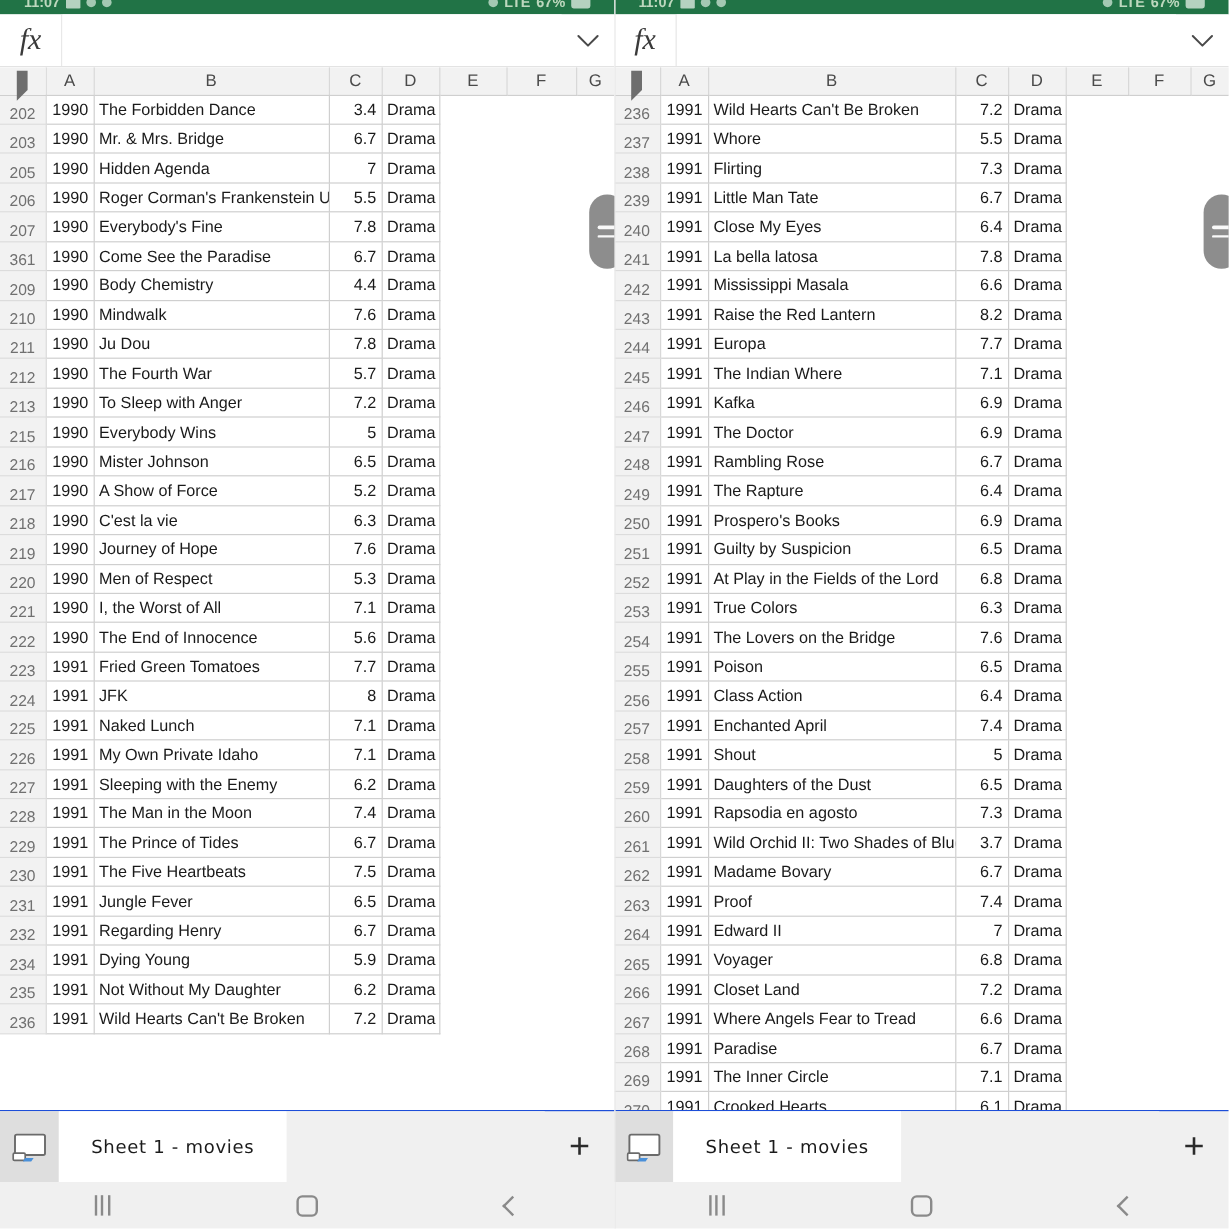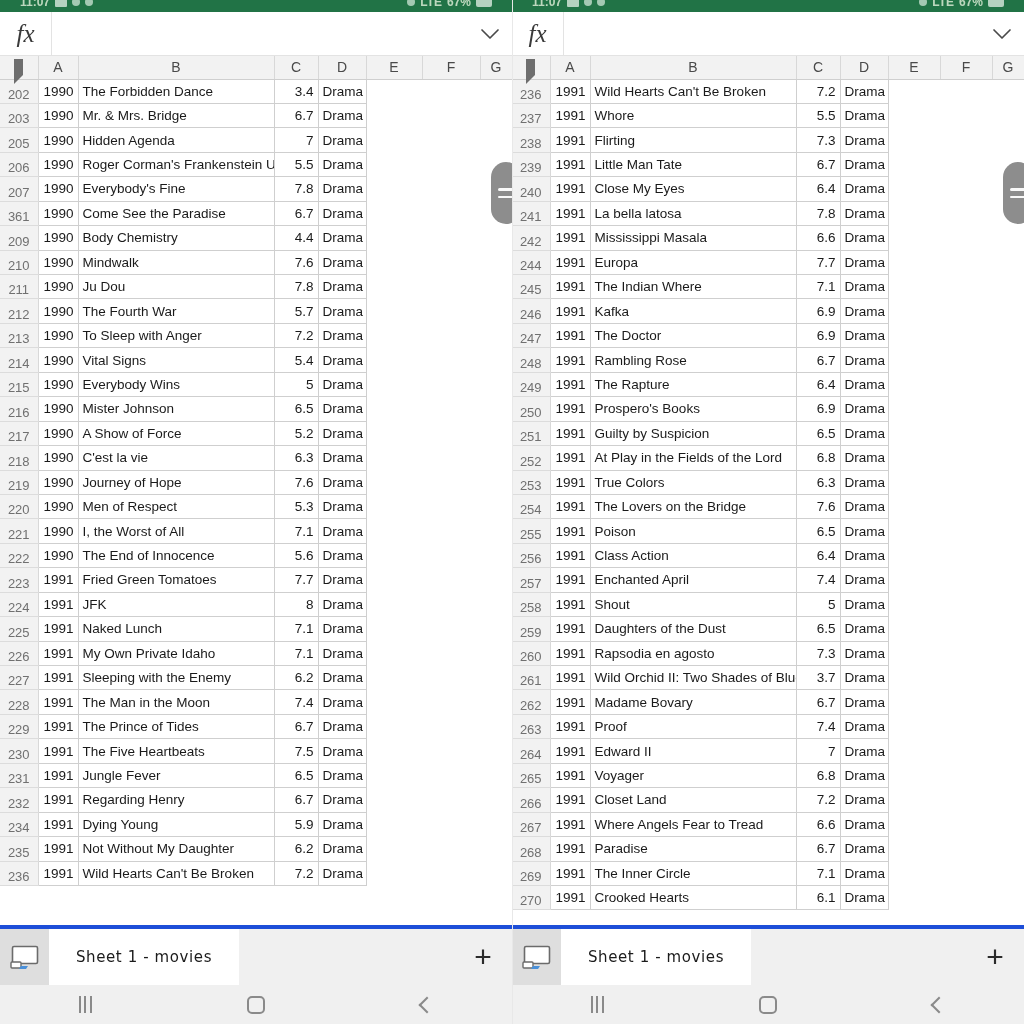--- a/index.html
+++ b/index.html
@@ -145,21 +145,21 @@
     z-index: 20;
   }
   .pill .bar { width: 16px; height: 2.5px; background: #ffffff; border-radius: 2px; opacity: .95; }
 
   
   .tabbar {
     flex: 0 0 60px;
     height: 60px;
     background: #f0f0f0;
     display: flex; align-items: stretch;
-    border-top: 4px solid #1d4ed8;
+    border-top: 1px solid #1d4ed8;
     position: relative;
   }
   .tab-sheeticon {
     flex: 0 0 49px;
     background: #dedede;
     display: flex; align-items: center; justify-content: center;
   }
   .sheeticon-svg { display: block; }
   .tab-active {
     flex: 0 0 190px;
@@ -359,30 +359,20 @@
               <td class="rowhdr">213</td>
               <td class="cell c-year">1990</td>
               <td class="cell c-title">To Sleep with Anger</td>
               <td class="cell c-score">7.2</td>
               <td class="cell c-genre">Drama</td>
               <td class="cell c-empty"></td>
               <td class="cell c-empty"></td>
               <td class="cell c-empty"></td>
             </tr>
             <tr>
-              <td class="rowhdr">214</td>
-              <td class="cell c-year">1990</td>
-              <td class="cell c-title">Vital Signs</td>
-              <td class="cell c-score">5.4</td>
-              <td class="cell c-genre">Drama</td>
-              <td class="cell c-empty"></td>
-              <td class="cell c-empty"></td>
-              <td class="cell c-empty"></td>
-            </tr>
-            <tr>
               <td class="rowhdr">215</td>
               <td class="cell c-year">1990</td>
               <td class="cell c-title">Everybody Wins</td>
               <td class="cell c-score">5</td>
               <td class="cell c-genre">Drama</td>
               <td class="cell c-empty"></td>
               <td class="cell c-empty"></td>
               <td class="cell c-empty"></td>
             </tr>
             <tr>
@@ -739,20 +729,30 @@
               <td class="rowhdr">242</td>
               <td class="cell c-year">1991</td>
               <td class="cell c-title">Mississippi Masala</td>
               <td class="cell c-score">6.6</td>
               <td class="cell c-genre">Drama</td>
               <td class="cell c-empty"></td>
               <td class="cell c-empty"></td>
               <td class="cell c-empty"></td>
             </tr>
             <tr>
+              <td class="rowhdr">243</td>
+              <td class="cell c-year">1991</td>
+              <td class="cell c-title">Raise the Red Lantern</td>
+              <td class="cell c-score">8.2</td>
+              <td class="cell c-genre">Drama</td>
+              <td class="cell c-empty"></td>
+              <td class="cell c-empty"></td>
+              <td class="cell c-empty"></td>
+            </tr>
+            <tr>
               <td class="rowhdr">244</td>
               <td class="cell c-year">1991</td>
               <td class="cell c-title">Europa</td>
               <td class="cell c-score">7.7</td>
               <td class="cell c-genre">Drama</td>
               <td class="cell c-empty"></td>
               <td class="cell c-empty"></td>
               <td class="cell c-empty"></td>
             </tr>
             <tr>

